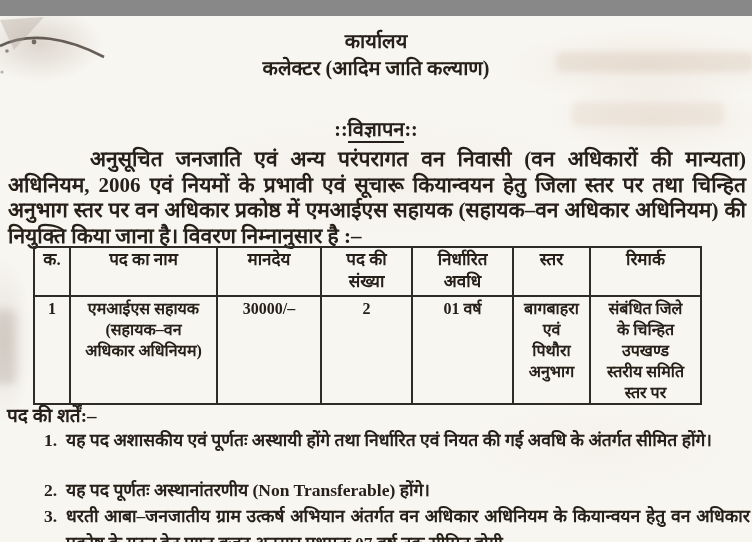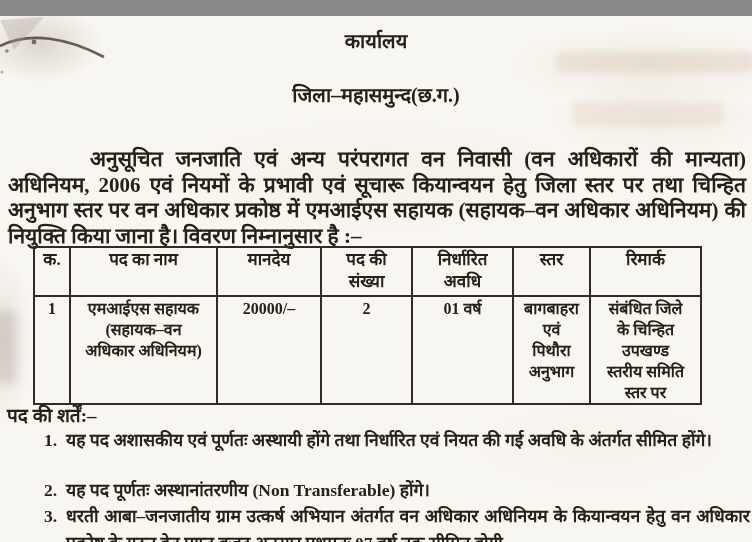--- a/index.html
+++ b/index.html
@@ -81,22 +81,23 @@
     <circle cx="34" cy="26" r="2.4" fill="#564e44" opacity="0.8"></circle>
     <circle cx="7" cy="35" r="1.8" fill="#6a6158" opacity="0.7"></circle>
     <circle cx="2" cy="56" r="1.6" fill="#7a7268" opacity="0.5"></circle>
   </svg>
 
   <div class="abs smudge sm1"></div>
   <div class="abs smudge sm2"></div>
   <div class="abs smudge sm3"></div>
 
   <div class="abs hline" style="top:12px">कार्यालय</div>
-  <div class="abs hline" style="top:66px">जिला–महासमुन्द(छ.ग.)</div>
+  <div class="abs hline" style="top:39px">कलेक्टर (आदिम जाति कल्याण)</div>
 
+  <div class="abs notice"><span>::</span><span class="u">विज्ञापन</span><span>::</span></div>
 
   <div class="abs para">अनुसूचित जनजाति एवं अन्य परंपरागत वन निवासी (वन अधिकारों की मान्यता) अधिनियम, 2006 एवं नियमों के प्रभावी एवं सूचारू कियान्वयन हेतु जिला स्तर पर तथा चिन्हित अनुभाग स्तर पर वन अधिकार प्रकोष्ठ में एमआईएस सहायक (सहायक–वन अधिकार अधिनियम) की नियुक्ति किया जाना है। विवरण निम्नानुसार है :–</div>
 
   <table class="vac">
     <colgroup>
       <col style="width:36px">
         <col style="width:147px">
         <col style="width:104px">
       <col style="width:91px">
         <col style="width:101px">
@@ -113,21 +114,21 @@
       <th>निर्धारित
 अवधि</th>
       <th>स्तर</th>
       <th>रिमार्क</th>
     </tr>
     <tr>
       <td>1</td>
       <td>एमआईएस सहायक
 (सहायक–वन
 अधिकार अधिनियम)</td>
-      <td>20000/–</td>
+      <td>30000/–</td>
       <td>2</td>
       <td>01 वर्ष</td>
       <td class="level">बागबाहरा
 एवं
 पिथौरा
 अनुभाग</td>
       <td class="remark">संबंधित जिले
 के चिन्हित
 उपखण्ड
 स्तरीय समिति

